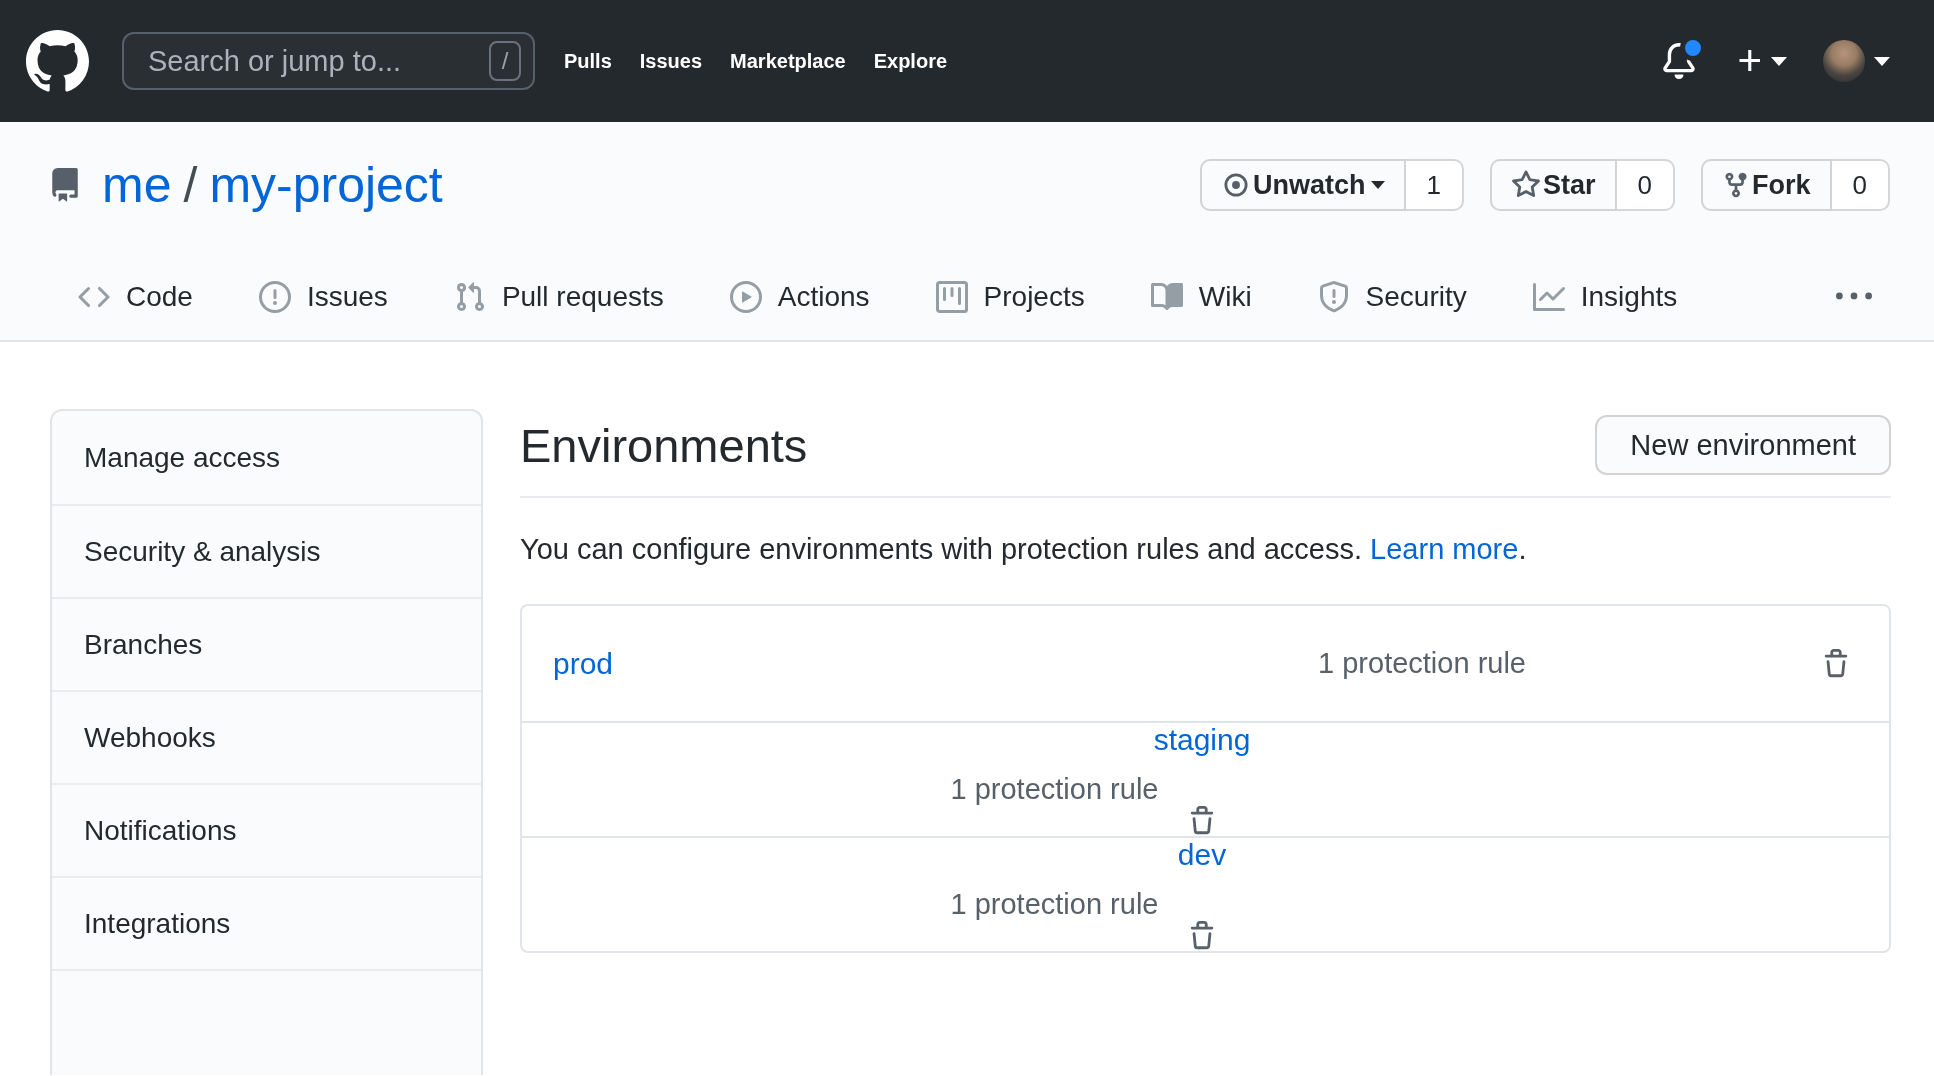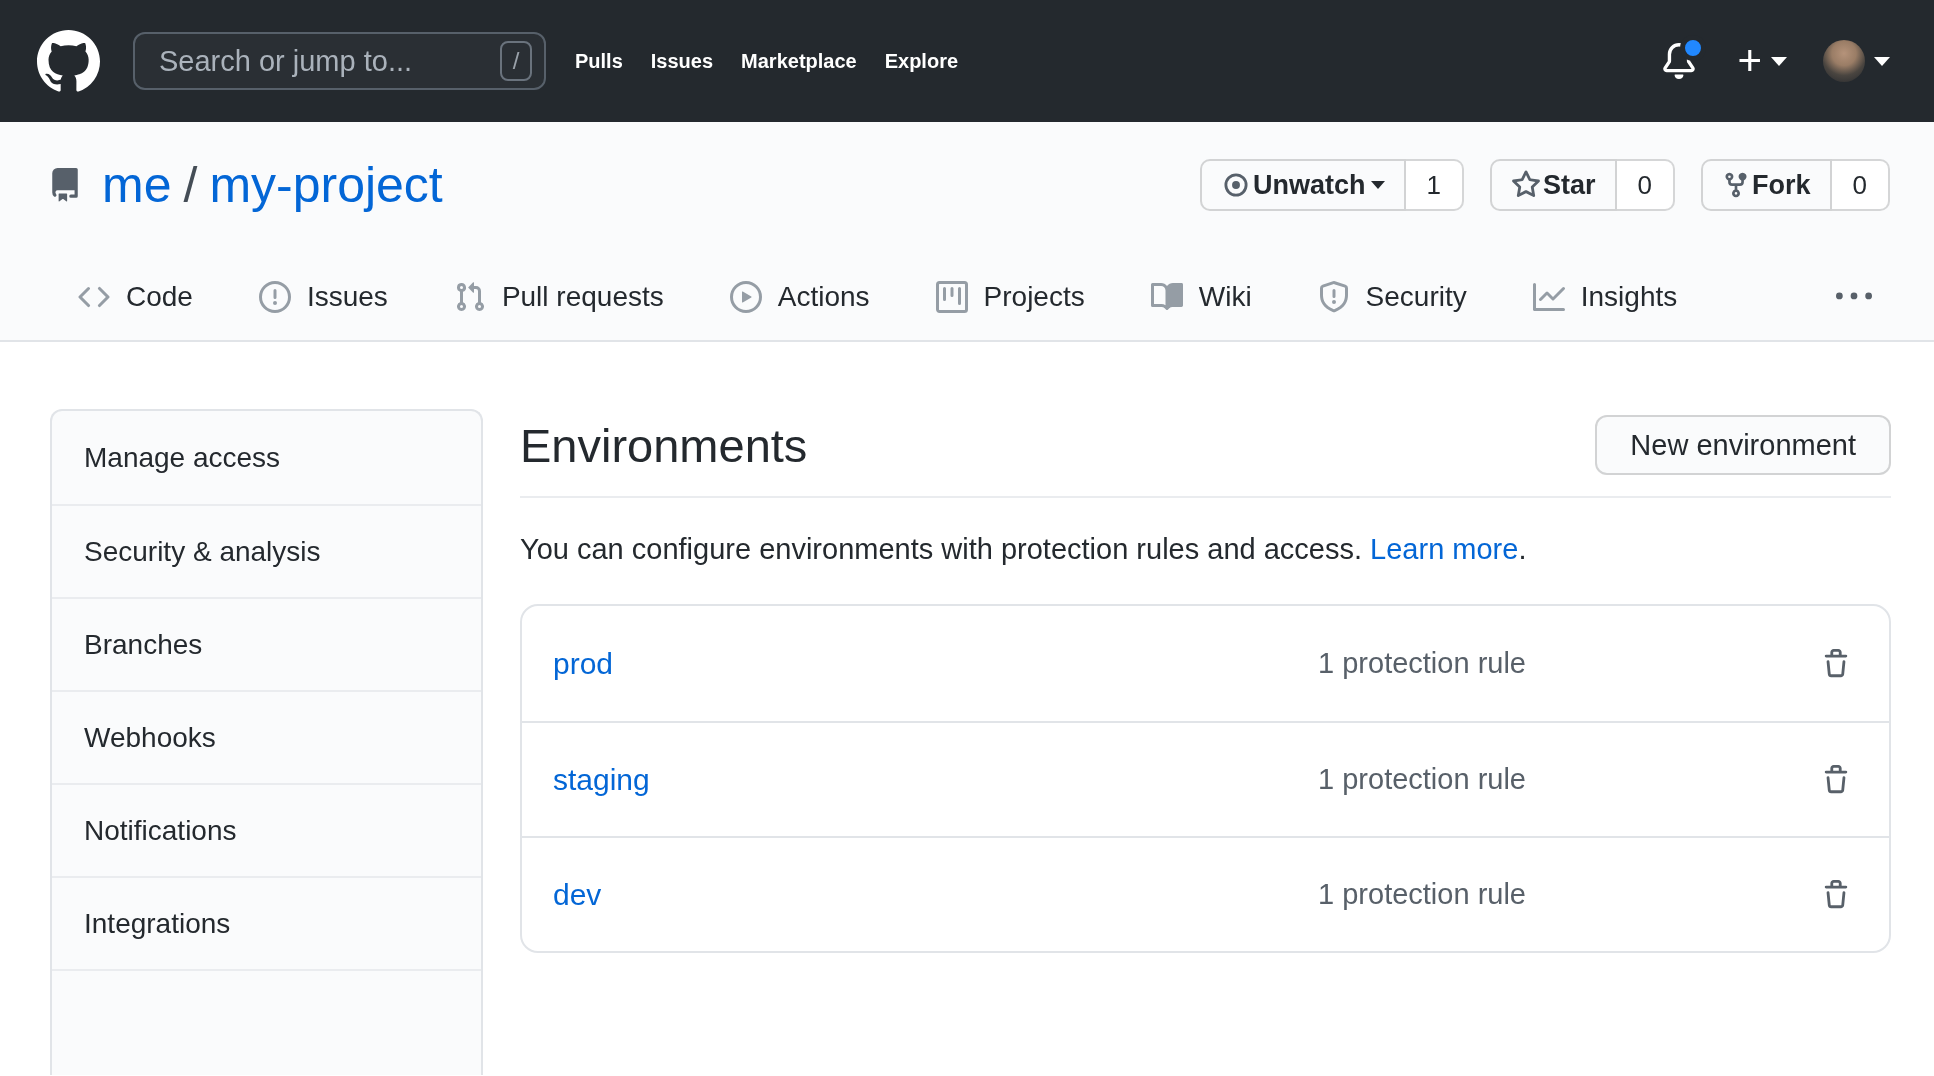--- a/index.html
+++ b/index.html
@@ -6,21 +6,21 @@
   html,body { width:1934px; height:1076px; overflow:hidden; }
   body {
     font-family:"Liberation Sans","DejaVu Sans",sans-serif;
     background:#ffffff; color:#24292e; position:relative;
   }
   a { text-decoration:none; }
 
   
   .navbar {
     height:122px; background:#24292e; display:flex; align-items:center;
-    padding:0 44px 0 37px;
+    padding:0 44px 0 26px;
   }
   .gh-logo { width:63px; height:63px; flex:none; cursor:pointer; }
   .search-box {
     margin-left:33px; width:413px; height:58px; border:2px solid #57606a;
     border-radius:12px; display:flex; align-items:center; padding:0 12px 0 24px;
     background:rgba(255,255,255,0.03); cursor:text;
   }
   .search-placeholder { font-size:29px; color:#aab2bb; flex:1; white-space:nowrap; }
   .slash-hint {
     width:32px; height:40px; border:2px solid #6a737d; border-radius:8px;
@@ -92,23 +92,23 @@
   .page-title { font-size:47px; font-weight:400; color:#24292e; }
   .new-env-btn {
     height:60px; padding:0 33px; background:#fafbfc; border:2px solid rgba(27,31,35,0.18);
     border-radius:12px; font-size:29px; font-weight:500; color:#24292e; cursor:pointer;
     font-family:inherit;
   }
   .title-divider { border:none; border-top:2px solid #eaecef; margin-top:21px; }
   .env-desc { margin-top:36px; font-size:29px; color:#24292e; line-height:30px; }
   .env-desc a { color:#0366d6; cursor:pointer; }
 
-  .env-box { margin-top:40px; border:2px solid #e1e4e8; border-radius:18px; background:#ffffff; }
+  .env-box { margin-top:40px; border:2px solid #e1e4e8; border-radius:8px; background:#ffffff; }
   .env-row { height:115px; display:flex; align-items:center; padding:0 38px 0 31px; }
-  .env-row + .env-row { border-top:2px solid #e1e4e8; }
+  .env-row + .env-row { border-top:2px solid #e1e4e8;flex-direction:column; }
   .env-name { font-size:30px; color:#0366d6; flex:1; cursor:pointer; }
   .env-rules { font-size:29px; color:#586069; margin-right:295px; white-space:nowrap; }
   .trash-btn { background:none; border:none; cursor:pointer; padding:0; display:flex; }
 
   svg { display:block; }
 </style>
 </head>
 <body>
 
 <header class="navbar">

